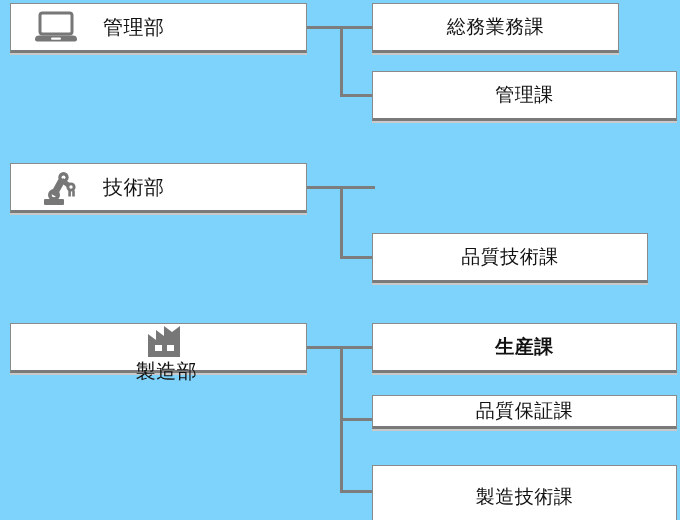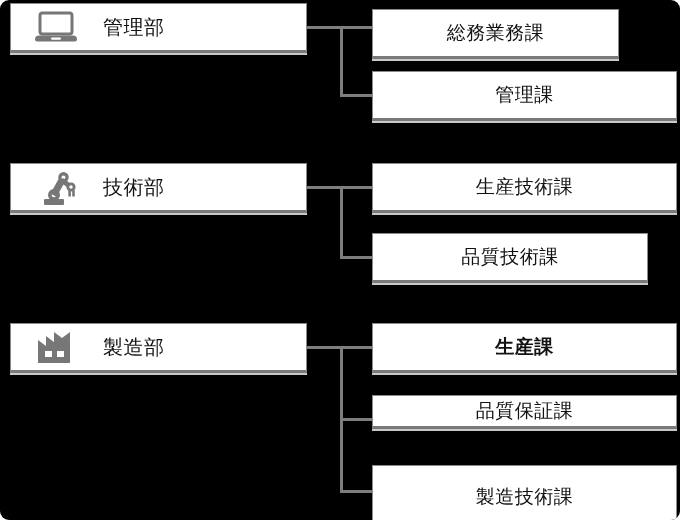--- a/index.html
+++ b/index.html
@@ -7,23 +7,22 @@
     padding: 0;
     background: #ffffff;
   }
   body {
     font-family: "Liberation Sans", "DejaVu Sans", sans-serif;
   }
   #org-chart {
     position: relative;
     width: 680px;
     height: 520px;
-    background: #000000;
+    background: #7dd3fc;
     overflow: hidden;
-    border-radius: 9px;
   }
 
   
   .node {
     position: absolute;
     box-sizing: border-box;
     background: #ffffff;
     border: 1px solid #8a8a8a;
     border-bottom: 3px solid #7a7a7a;
     box-shadow: 0 2px 0 0 #c9c9c9;
@@ -91,21 +90,21 @@
         <rect x="18" y="26.4" width="10" height="2.4" rx="1.2" fill="#ffffff"></rect>
       </svg>
     </span>
     <span class="parent-label">管理部</span>
   </div>
 
   <div class="conn conn-h" style="left:307px; top:26px; width:68px;"></div>
   <div class="conn conn-v" style="left:340px; top:26px; height:71px;"></div>
   <div class="conn conn-h" style="left:340px; top:94px; width:35px;"></div>
 
-  <div class="node child-node" style="left:372px; top:9px; width:247px; height:50px;text-align:right;">
+  <div class="node child-node" style="left:372px; top:3px; width:247px; height:50px;text-align:right;">
     <span class="child-label">総務業務課</span>
   </div>
 
   <div class="node parent-node" style="left:10px; top:163px; width:297px; height:50px;">
     <span class="node-icon">
       <svg width="46" height="38" viewBox="0 0 46 38" aria-hidden="true">
         <rect x="11" y="31" width="20" height="6" rx="1" fill="#777777"></rect>
         <circle cx="21" cy="27" r="6" fill="#777777"></circle>
         <circle cx="21" cy="27" r="2.3" fill="#ffffff"></circle>
         <path d="M17.5 25.5 L27.5 7.5 L33.5 11 L23.5 29 Z" fill="#777777"></path>
@@ -122,29 +121,26 @@
   </div>
 
   <div class="node child-node" style="left:372px; top:71px; width:305px; height:50px;">
     <span class="child-label">管理課</span>
   </div>
 
   <div class="conn conn-h" style="left:307px; top:186px; width:68px;"></div>
   <div class="conn conn-v" style="left:340px; top:186px; height:73px;"></div>
   <div class="conn conn-h" style="left:340px; top:256px; width:35px;"></div>
 
-  <div class="node child-node" style="left:372px; top:163px; width:305px; height:50px;">
-    <span class="child-label">生産技術課</span>
-  </div>
 
   <div class="node child-node" style="left:372px; top:233px; width:276px; height:50px;">
     <span class="child-label">品質技術課</span>
   </div>
 
-  <div class="node parent-node" style="left:10px; top:323px; width:297px; height:50px;">
+  <div class="node parent-node" style="left:10px; top:323px; width:297px; height:50px;flex-direction:column;">
     <span class="node-icon">
       <svg width="44" height="34" viewBox="0 0 44 34" aria-hidden="true">
         <path d="M4 33 L4 10 L12 16 L12 6 L20 12 L20 2 L28 8 L36 2 L36 33 Z" fill="#777777"></path>
         <rect x="11" y="21" width="7" height="6" fill="#ffffff"></rect>
         <rect x="23" y="21" width="7" height="6" fill="#ffffff"></rect>
       </svg>
     </span>
     <span class="parent-label">製造部</span>
   </div>
 

